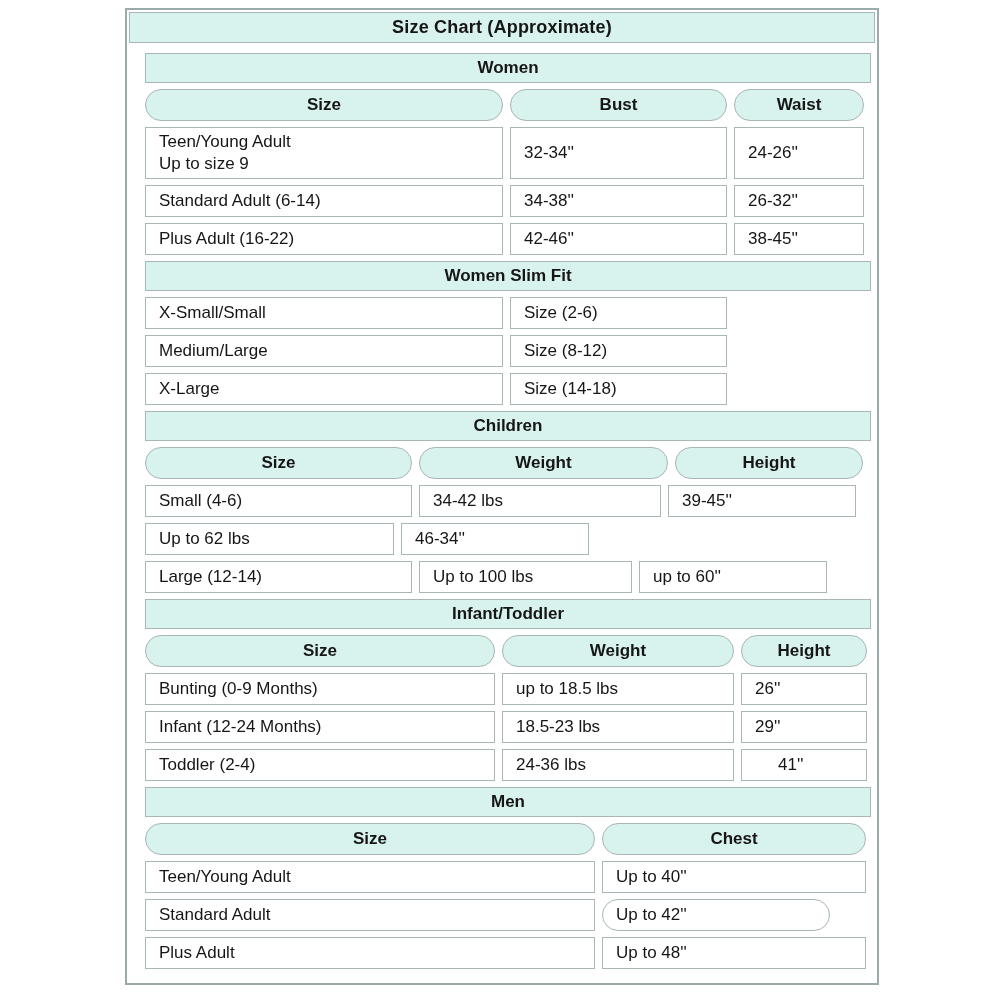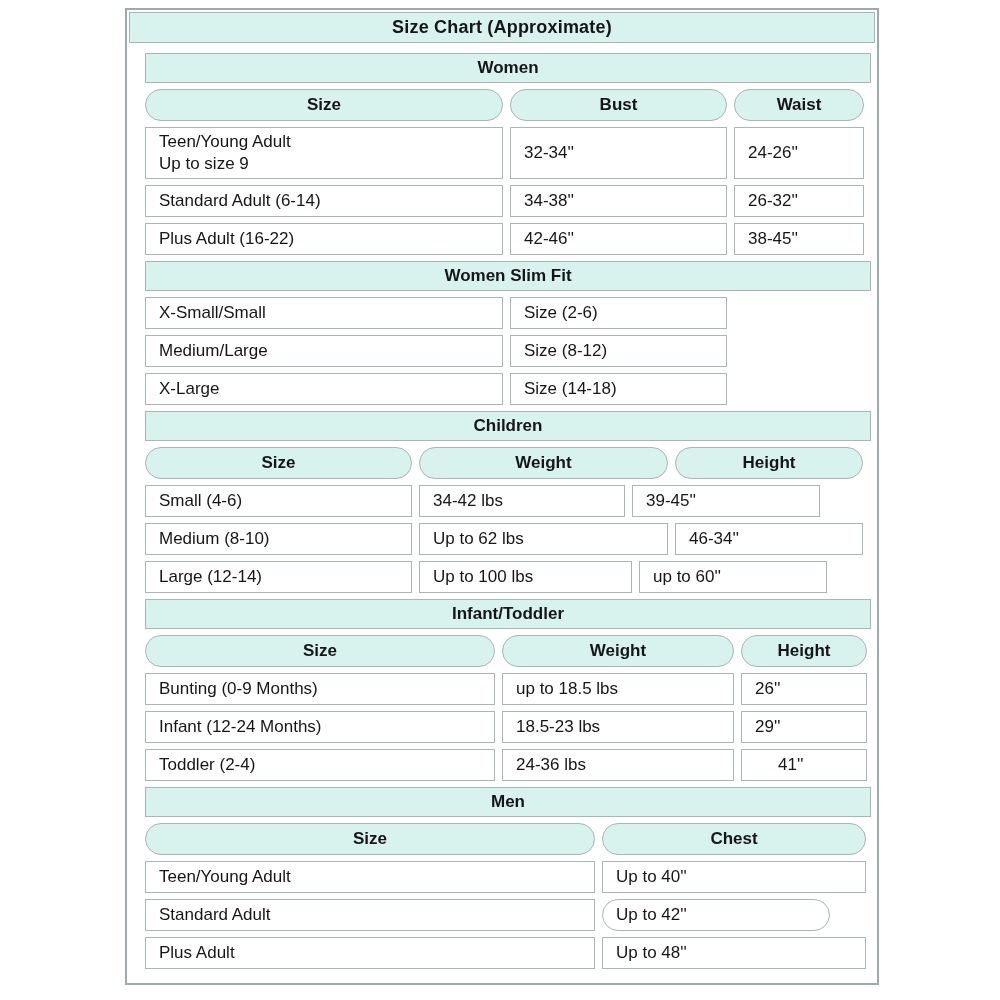--- a/index.html
+++ b/index.html
@@ -174,31 +174,28 @@
               <div class="line">Weight</div>
             </div>
             <div class="cell header" style="width: 188px;">
               <div class="line">Height</div>
             </div>
           </div>
           <div class="trow">
             <div class="cell" style="width: 267px;">
               <div class="line">Small (4-6)</div>
             </div>
-            <div class="cell" style="width: 206px;">
+            <div class="cell" style="width: 242px;">
               <div class="line">34-42 lbs</div>
             </div>
             <div class="cell" style="width: 188px;">
               <div class="line">39-45''</div>
             </div>
           </div>
           <div class="trow">
-            <div class="cell" style="width: 267px;">
-              <div class="line">Medium (8-10)</div>
-            </div>
             <div class="cell" style="width: 249px;">
               <div class="line">Up to 62 lbs</div>
             </div>
             <div class="cell" style="width: 188px;">
               <div class="line">46-34''</div>
             </div>
           </div>
           <div class="trow">
             <div class="cell" style="width: 267px;">
               <div class="line">Large (12-14)</div>

